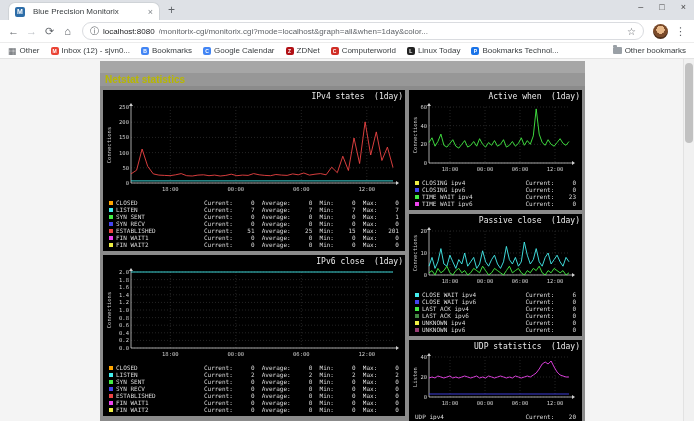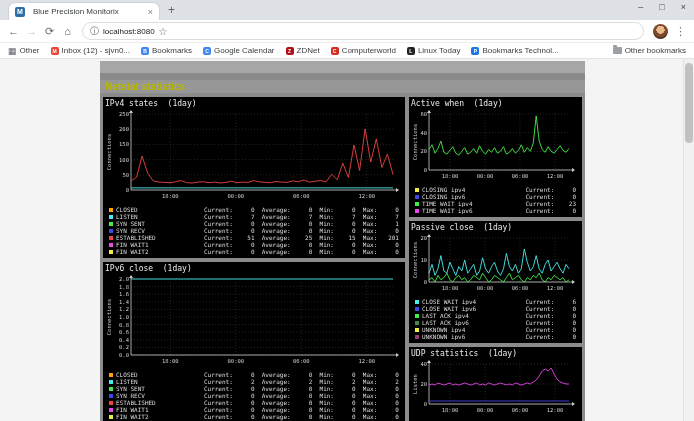--- a/index.html
+++ b/index.html
@@ -36,26 +36,26 @@
   .bm-spacer{flex:1}
   .folder-ic{width:9px;height:7px;background:#9aa0a6;border-radius:1px;position:relative;flex:none}
   .folder-ic:before{content:"";position:absolute;top:-2px;left:0;width:4px;height:2px;background:#9aa0a6;border-radius:1px 1px 0 0}
   
   .page{position:relative;height:362px;background:#f4f4f4}
   .scrollbar{position:absolute;top:0;right:0;width:10px;height:100%;background:#f1f1f1;border-left:1px solid #e2e2e2}
   .thumb{position:absolute;top:4px;left:1px;width:8px;height:80px;background:#c1c1c1;border-radius:4px}
   .content{position:absolute;left:100px;top:2px;width:485px;height:360px;background:#8b8b8b;overflow:hidden}
   .strip{height:12px;background:#a6a6a6}
   .section-header{height:13px;background:#979797;color:#b8b800;font-weight:bold;font-size:10px;
-       line-height:13px;padding-left:5px;margin-top:7px;margin-bottom:4px}
+       line-height:13px;padding-left:5px;margin-bottom:4px}
   .charts{display:flex;gap:4px;padding:0 3px}
   .col-left{width:302px;display:flex;flex-direction:column;gap:4px;flex:none}
   .col-right{flex:1;display:flex;flex-direction:column;gap:4px}
   .chart{background:#000;padding:2px 2px 3px}
-  .ctitle{color:#eaeaea;font-family:"DejaVu Sans Mono",monospace;font-size:8px;text-align:left;
+  .ctitle{color:#eaeaea;font-family:"DejaVu Sans Mono",monospace;font-size:8px;text-align:right;
        height:10px;line-height:10px;white-space:pre}
   .clegend{margin-top:1px}
   .lrow{display:flex;align-items:center;font-family:"DejaVu Sans Mono",monospace;font-size:6px;
        color:#dcdcdc;height:7px;line-height:7px;padding-left:4px}
   .sq{width:4px;height:4px;margin-right:3px;flex:none}
   .lname{width:72px;flex:none;white-space:pre;overflow:hidden}
   .narrow .lname{width:64px}
   .lstats{margin-left:auto;white-space:pre;padding-right:4px}
   svg text{font-family:"DejaVu Sans Mono",monospace}
 </style>
@@ -77,20 +77,21 @@
 </div>
 
 <div class="toolbar">
   <span class="navbtn">←</span>
   <span class="navbtn disabled">→</span>
   <span class="navbtn">⟳</span>
   <span class="navbtn">⌂</span>
   <div class="omnibox">
     <span class="info-ic">ⓘ</span>
     <span class="url-host">localhost:8080</span>
+    <span class="url-path">/monitorix-cgi/monitorix.cgi?mode=localhost&amp;graph=all&amp;when=1day&amp;color...</span>
     <span class="star">☆</span>
   </div>
   <span class="avatar"></span>
   <span class="menu-dots">⋮</span>
 </div>
 
 <div class="bookmarks">
   <div style="display:flex;align-items:center;gap:11px">
       <div class="bm">
         <span class="ic-glyph" style="color: rgb(95, 99, 104);">▦</span>

